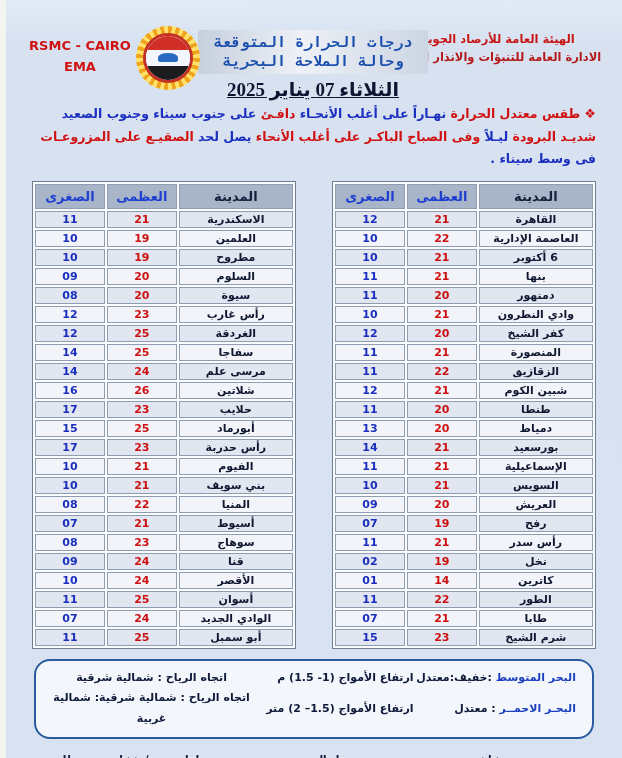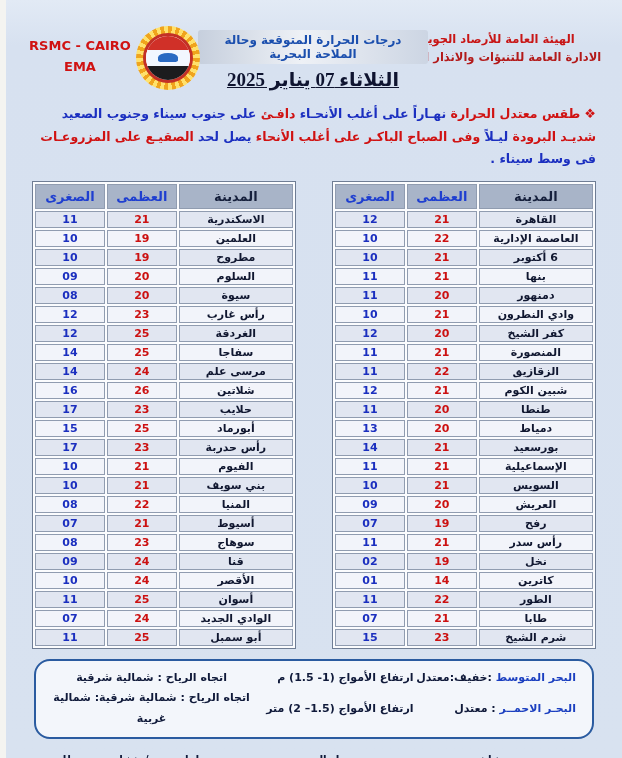--- a/index.html
+++ b/index.html
@@ -12,23 +12,23 @@
     border-left:6px solid #f4f4f1;
   }
 
   
   .hdr { position:relative; height:92px; }
   .hdr-org { position:absolute; top:30px; right:14px; width:220px; text-align:center;
              font-weight:bold; font-size:11.5px; line-height:1.6; }
   .hdr-org .l1 { color:#c81616; }
   .hdr-org .l2 { color:#b31a1a; }
   .hdr-center { position:absolute; top:30px; left:192px; width:230px; text-align:center; }
-  .banner { display:inline-block; font-weight:bold; font-size:12px; color:#1b4fae;
+  .banner { display:inline-block; font-weight:bold; font-size:15px; color:#1b4fae;
             background:linear-gradient(90deg,#c6cfdd 0%, #eef1f6 45%, #ccd5e3 100%);
-            padding:3px 7px; border-radius:3px; }
+            padding:3px 7px; border-radius:3px;font-family:Liberation Mono, monospace; }
   .date-line { margin-top:4px; font-family:"Liberation Serif","DejaVu Serif","DejaVu Sans",serif;
                font-weight:bold; font-size:19px; color:#0f1430;text-decoration:underline; }
   .logo { position:absolute; top:26px; left:130px; width:64px; height:64px; }
   .sun { position:absolute; inset:0; border-radius:50%;
          background:repeating-conic-gradient(#f0a41c 0deg 7.5deg, #ffe16b 7.5deg 15deg); }
   .emblem { position:absolute; inset:7px; border-radius:50%; border:3px solid #c33026;
             overflow:hidden; background:#fff; }
   .flag-red   { height:32%; background:#d03028; }
   .flag-white { height:36%; background:#f2f7ff; display:flex; align-items:center; justify-content:center; }
   .flag-black { height:32%; background:#1c1c1e; }

